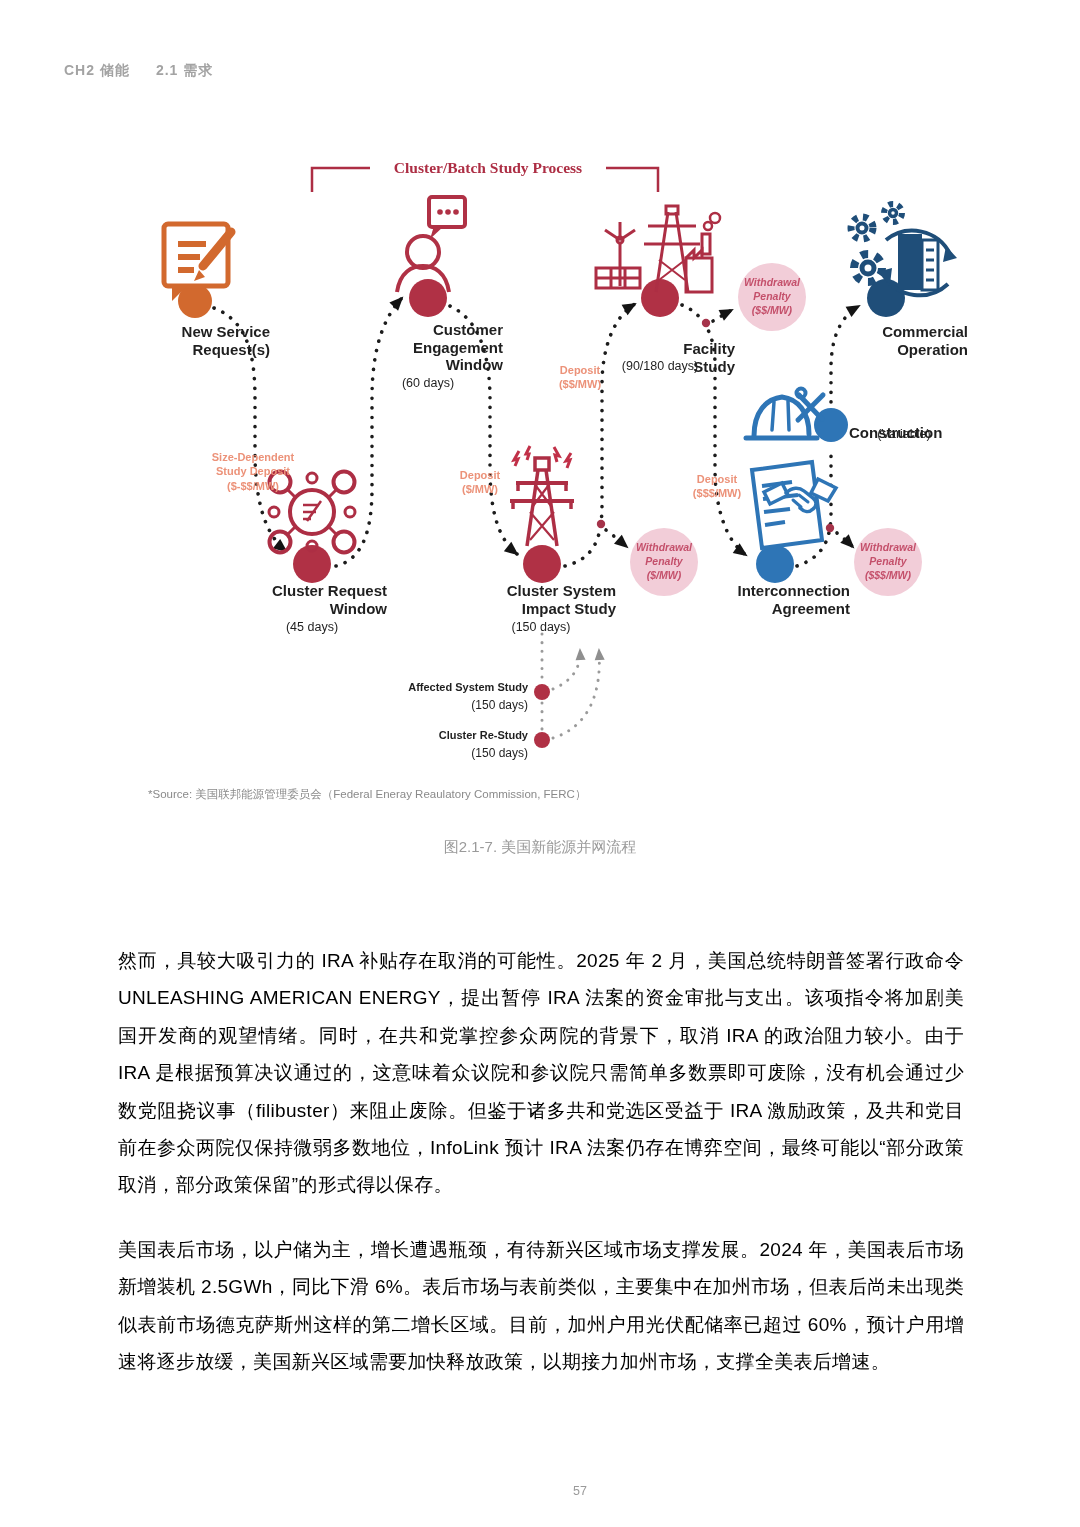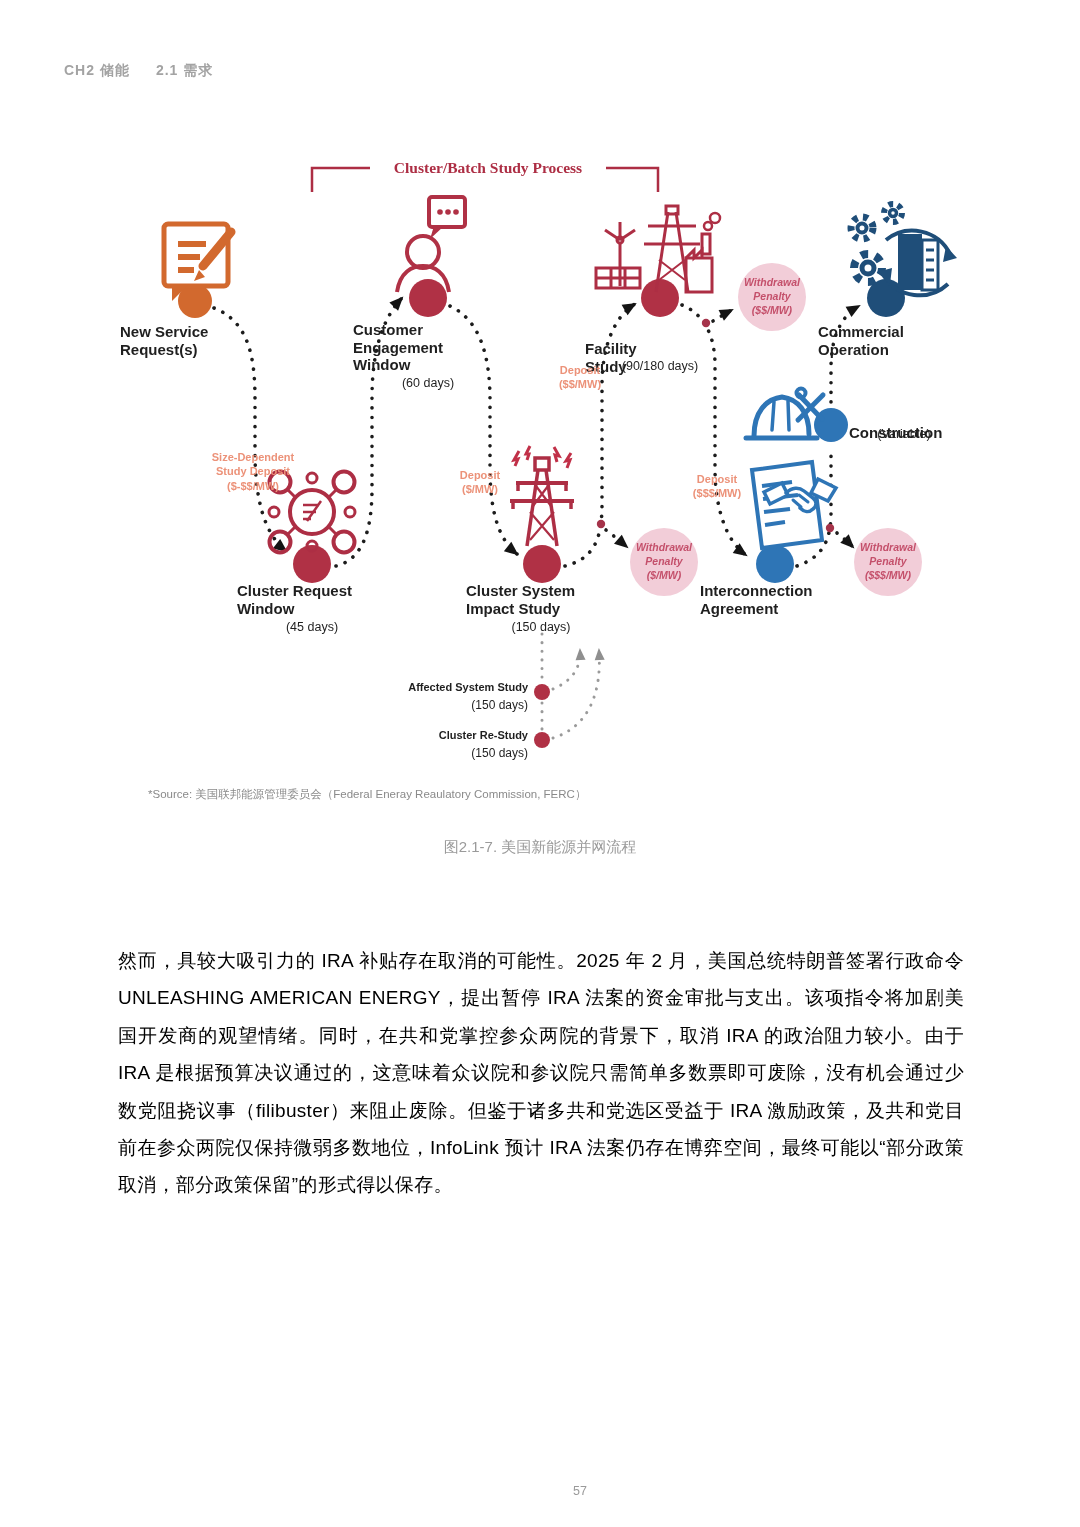--- a/index.html
+++ b/index.html
@@ -2,21 +2,21 @@
 <html><head>
 <meta charset="utf-8">
 <style>
   html,body{margin:0;padding:0;background:#fff;}
   .page{position:relative;width:1080px;height:1527px;background:#ffffff;overflow:hidden;
         font-family:"Liberation Sans","DejaVu Sans",sans-serif;}
   .hdr{position:absolute;left:64px;top:62px;font-size:14px;font-weight:bold;color:#a3a3a3;letter-spacing:1px;}
   .hdr span{margin-right:26px;}
   svg{position:absolute;left:0;top:0;}
   
-  .lbl{position:absolute;font-weight:bold;color:#1f1f1f;text-align:left;
+  .lbl{position:absolute;font-weight:bold;color:#1f1f1f;text-align:right;
        white-space:pre-line;line-height:1.18;font-size:15px;}
   .days{position:absolute;font-weight:normal;color:#1f1f1f;text-align:center;font-size:12.5px;}
   .lbl-left{text-align:left;}
   .lbl-right{text-align:right;}
   .small-lbl{font-size:11px;}
   .small-days{font-size:12px;}
   .fee{position:absolute;color:#ec9279;font-weight:bold;font-size:11px;text-align:center;
        white-space:pre-line;line-height:1.3;}
   .penalty{position:absolute;width:68px;height:68px;border-radius:50%;background:#f2cdd8;
        color:#c4506b;font-style:italic;font-weight:bold;font-size:10.5px;line-height:1.32;
@@ -267,16 +267,17 @@
 ($/MW)</div>
   <div class="penalty" style="left:854px;top:528px;">Withdrawal
 Penalty
 ($$$/MW)</div>
 
   <div class="source">*Source: 美国联邦能源管理委员会（Federal Eneray Reaulatory Commission, FERC）</div>
   <div class="caption">图2.1-7. 美国新能源并网流程</div>
 
   <div class="bodytext">
     <p>然而，具较大吸引力的 IRA 补贴存在取消的可能性。2025 年 2 月，美国总统特朗普签署行政命令 UNLEASHING AMERICAN ENERGY，提出暂停 IRA 法案的资金审批与支出。该项指令将加剧美国开发商的观望情绪。同时，在共和党掌控参众两院的背景下，取消 IRA 的政治阻力较小。由于 IRA 是根据预算决议通过的，这意味着众议院和参议院只需简单多数票即可废除，没有机会通过少数党阻挠议事（filibuster）来阻止废除。但鉴于诸多共和党选区受益于 IRA 激励政策，及共和党目前在参众两院仅保持微弱多数地位，InfoLink 预计 IRA 法案仍存在博弈空间，最终可能以“部分政策取消，部分政策保留”的形式得以保存。</p>
+    <p>美国表后市场，以户储为主，增长遭遇瓶颈，有待新兴区域市场支撑发展。2024 年，美国表后市场新增装机 2.5GWh，同比下滑 6%。表后市场与表前类似，主要集中在加州市场，但表后尚未出现类似表前市场德克萨斯州这样的第二增长区域。目前，加州户用光伏配储率已超过 60%，预计户用增速将逐步放缓，美国新兴区域需要加快释放政策，以期接力加州市场，支撑全美表后增速。</p>
   </div>
 
   <div class="pagenum">57</div>
 </div>
 
 </body></html>

